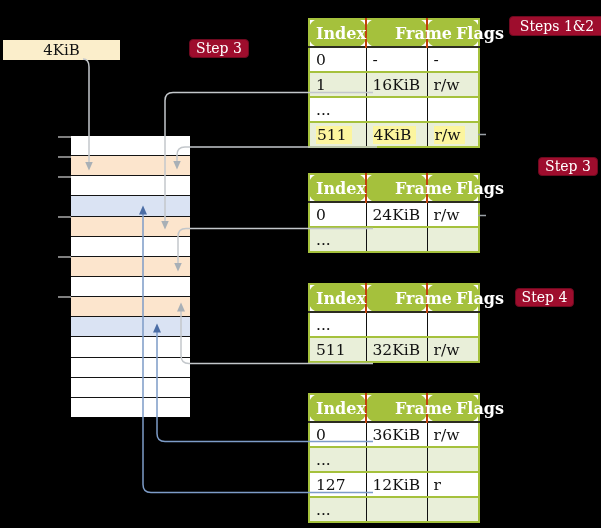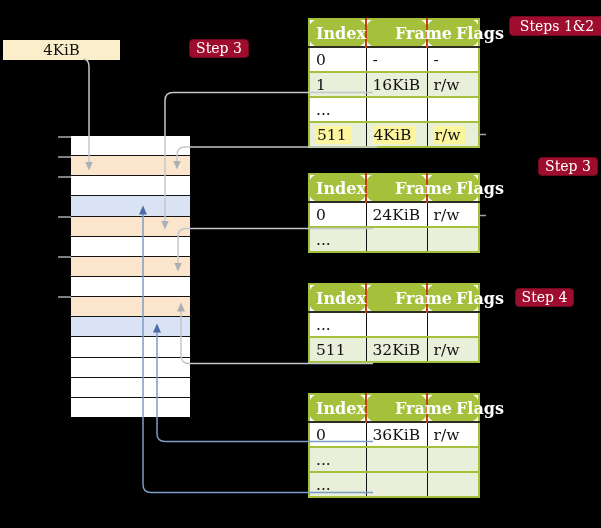--- a/index.html
+++ b/index.html
@@ -190,20 +190,25 @@
     <tbody>
         <tr>
           <td>0</td>
           <td>36KiB</td>
           <td>r/w</td>
         </tr>
         <tr class="shaded">
           <td>...</td>
           <td></td>
           <td></td>
+        </tr>
+        <tr>
+          <td>127</td>
+          <td>12KiB</td>
+          <td>r</td>
         </tr>
         <tr class="shaded">
           <td>...</td>
           <td></td>
           <td></td>
         </tr>
       </tbody>
   </table>
 
   <svg class="overlay" width="601" height="528" viewBox="0 0 601 528">

